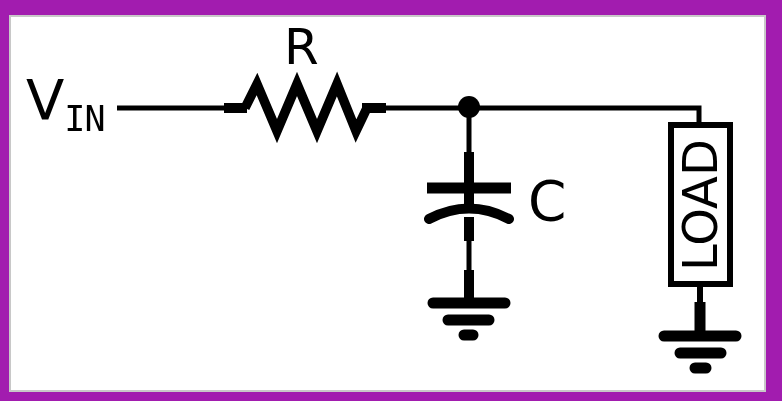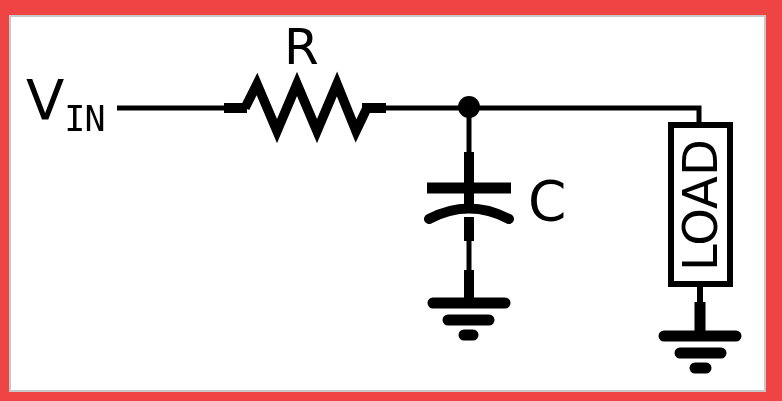--- a/index.html
+++ b/index.html
@@ -4,21 +4,21 @@
 <style>
   html, body {
     margin: 0;
     padding: 0;
     background: #ffffff;
   }
   .stage {
     position: relative;
     width: 782px;
     height: 401px;
-    background: #ef4444;
+    background: #a21caf;
     overflow: hidden;
     font-family: "DejaVu Sans", sans-serif;
   }
   .frame {
     position: absolute;
     left: 9px;
     top: 15px;
     width: 753px;
     height: 373px;
     border: 2px solid #c8c8c8;

